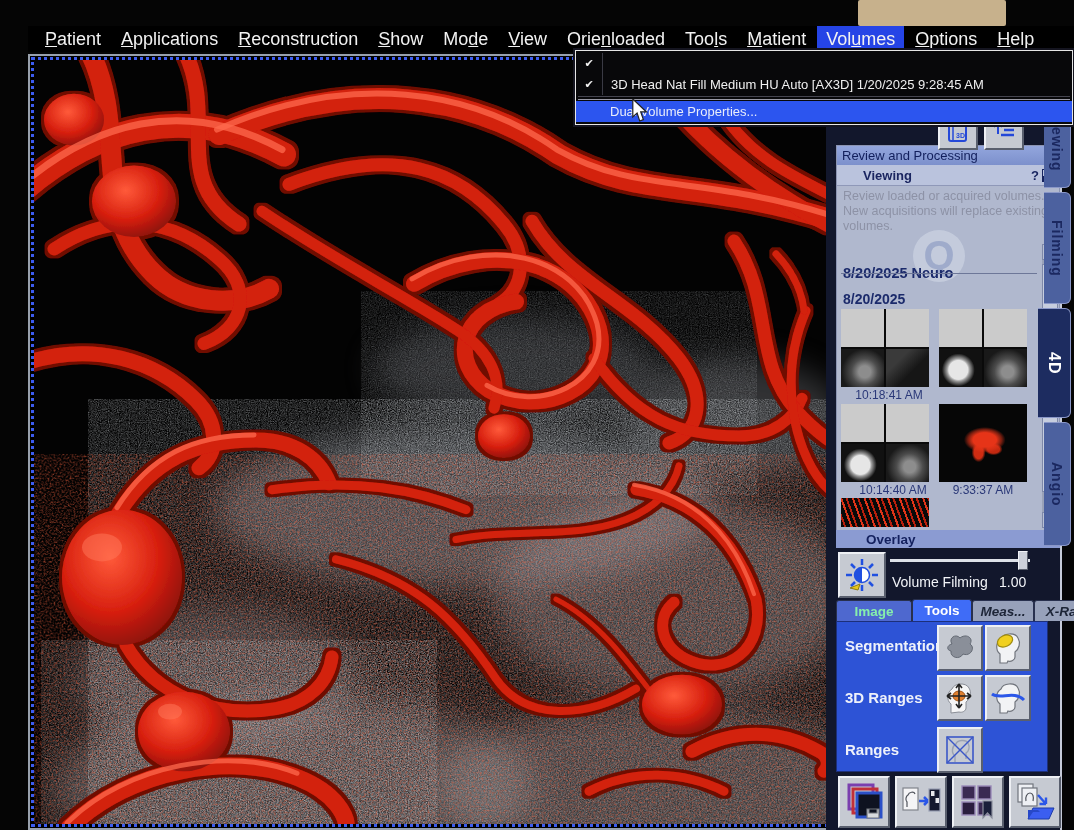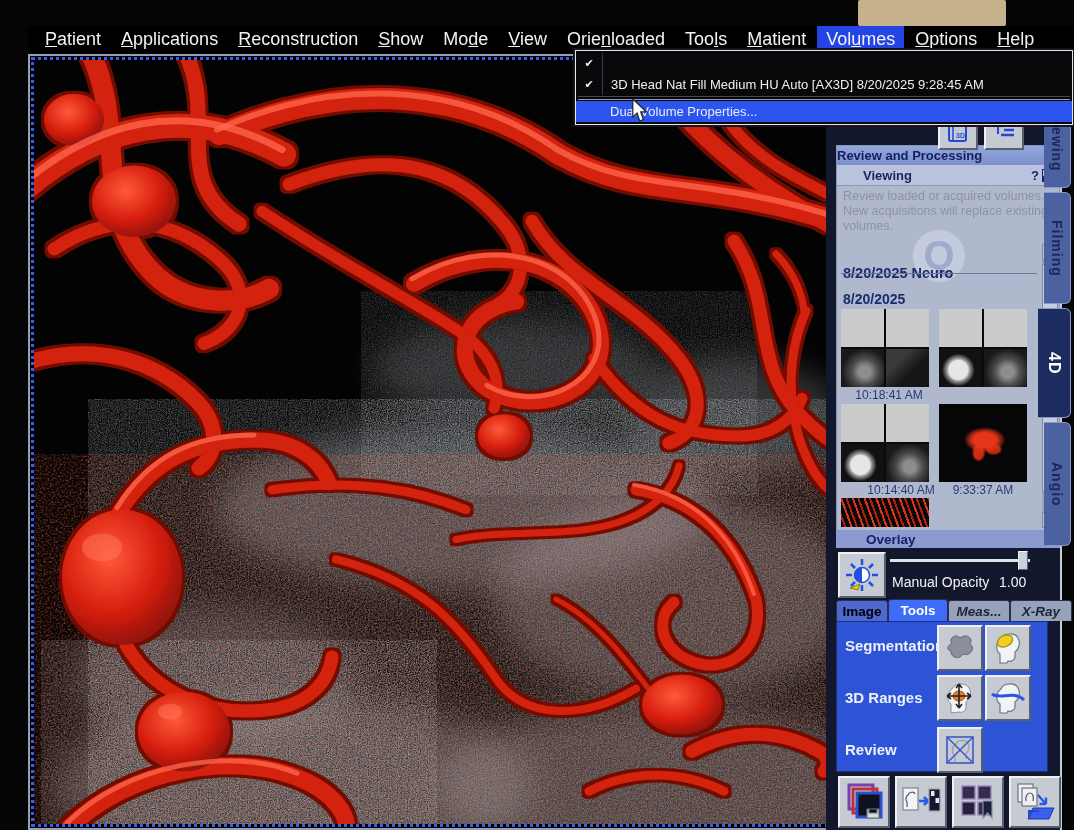--- a/index.html
+++ b/index.html
@@ -33,22 +33,22 @@
             background:#4c619f;color:#1b2860;font-size:14px;font-weight:bold;
             border:1px solid #8a97c8;border-left:none;border-radius:0 6px 6px 0;z-index:8;letter-spacing:1px;}
   .side-tab.active{background:#1d2c60;color:#fff;font-size:16px;}
   
   .raised{background:#c6cad2;border:2px solid;border-color:#eef0f4 #595f6e #595f6e #eef0f4;
           display:flex;align-items:center;justify-content:center;box-sizing:border-box;}
   .ptb{position:absolute;width:40px;height:38px;z-index:6;}
   
   .panel{position:absolute;left:836px;top:145px;width:224px;height:403px;background:#b0b8ce;z-index:5;
          border:1px solid #8b94b2;box-sizing:border-box;}
-  .rp-title{height:19px;background:linear-gradient(#93a6dd,#7c90cc);color:#121f5c;font-weight:bold;
-            font-size:13px;display:flex;align-items:center;}
+  .rp-title{height:19px;background:linear-gradient(#93a6dd,#7c90cc);color:#121f5c;font-weight:normal;
+            font-size:13px;display:flex;align-items:center;padding-left:5px;}
   .rp-view{height:20px;background:#bac3dd;border-bottom:1px solid #8f98b8;display:flex;align-items:center;
            color:#1a2560;font-size:13px;font-weight:bold;}
   .rp-view .lbl{padding-left:26px;flex:1;}
   .rp-help{color:#16235e;font-weight:bold;font-size:13px;margin-right:4px;}
   .grid-ic{width:11px;height:11px;margin-right:5px;
            background:conic-gradient(#16235e 0 25%,#bac3dd 0 50%,#16235e 0 75%,#bac3dd 0);
            outline:1px solid #16235e;}
   .rp-desc{position:relative;height:58px;color:#8d92a6;font-size:12.5px;line-height:1.18;padding:3px 6px;}
   .rp-q{position:absolute;left:76px;top:44px;width:52px;height:52px;border-radius:50%;
         background:rgba(235,240,250,.34);color:rgba(130,145,190,.55);font-size:40px;font-weight:bold;
@@ -82,21 +82,21 @@
   .op-btn{position:absolute;left:838px;top:552px;width:48px;height:46px;z-index:6;}
   .op-track{position:absolute;left:890px;top:559px;width:140px;height:3px;background:#dde1e8;z-index:6;}
   .op-thumb{position:absolute;left:1018px;top:551px;width:10px;height:19px;background:#ccd0da;
             border:1px solid;border-color:#f0f2f6 #5a606e #5a606e #f0f2f6;z-index:7;box-sizing:border-box;}
   .op-label{position:absolute;left:892px;top:574px;color:#f2f4f8;font-size:14px;z-index:6;}
   .op-value{position:absolute;left:999px;top:574px;color:#f2f4f8;font-size:14px;z-index:6;}
   
   .tool-tabs{position:absolute;left:836px;top:600px;display:flex;z-index:6;}
   .ttab{height:21px;display:flex;align-items:center;justify-content:center;font-size:13.5px;font-weight:bold;
         border:1px solid #28304e;border-bottom:none;border-radius:3px 3px 0 0;box-sizing:border-box;cursor:pointer;}
-  .ttab.image{width:52px;background:#4e68cf;color:#000000;}
+  .ttab.image{width:76px;background:#4e68cf;color:#86efac;}
   .ttab.tools{width:60px;background:#3f6cf7;color:#fff;height:22px;margin-top:-1px;}
   .ttab.meas,.ttab.xray{width:62px;background:#97a1ba;color:#1c2436;font-style:italic;}
   
   .tools-panel{position:absolute;left:836px;top:621px;width:212px;height:151px;background:#2d53d6;
                border:1px solid #1c2f7a;box-sizing:border-box;z-index:5;}
   .tg-label{position:absolute;left:8px;color:#eef1fa;font-size:15px;font-weight:bold;}
   .tool-btn{position:absolute;width:46px;height:46px;cursor:pointer;}
   
   .bbtn{position:absolute;top:776px;width:52px;height:52px;z-index:6;cursor:pointer;}
   .sticker{position:absolute;left:858px;top:0;width:148px;height:26px;background:#c7b18c;border-radius:2px;z-index:30;}
@@ -277,21 +277,21 @@
 
     <div class="thumb" style="left:4px;top:258px;">
       <div class="cA"></div>
         <div class="cA"></div>
       <div class="cC"></div>
         <div class="cB"></div>
     </div>
     <div class="thumb" style="left:102px;top:258px;">
       <div class="cRed"></div>
     </div>
-    <div class="cap" style="left:20px;top:337px;">10:14:40 AM</div>
+    <div class="cap" style="left:12px;top:337px;">10:14:40 AM</div>
     <div class="cap" style="left:102px;top:337px;">9:33:37 AM</div>
 
     <div class="thumb-part"></div>
 
     <div class="sb">
       <div class="sb-btn" style="top:0;">
           <span>∧</span>
         </div>
       <div class="sb-thumb"></div>
       <div class="sb-btn" style="bottom:0;">
@@ -316,21 +316,21 @@
         <line x1="6" y1="28" x2="10" y2="24"></line>
           <line x1="24" y1="10" x2="28" y2="6"></line>
       </g>
       <circle cx="17" cy="17" r="7.5" fill="#fff" stroke="#2050e0" stroke-width="1.5"></circle>
       <path d="M17,9.5 A7.5,7.5 0 0 0 17,24.5 Z" fill="#2050e0"></path>
       <path d="M5,30 L15,26 L13,32 Z" fill="#e8c818" stroke="#907c10" stroke-width="1"></path>
     </svg>
   </div>
   <div class="op-track"></div>
   <div class="op-thumb"></div>
-  <div class="op-label">Manual Opacity</div>
+  <div class="op-label">Volume Filming</div>
   <div class="op-value">1.00</div>
 
   <div class="tool-tabs">
     <div class="ttab image">Image</div>
     <div class="ttab tools">Tools</div>
     <div class="ttab meas">Meas...</div>
     <div class="ttab xray">X-Ray</div>
   </div>
 
   <div class="tools-panel">
@@ -354,21 +354,21 @@
         <path d="M17,4 V28 M17,4 L14,8 M17,4 L20,8 M17,28 L14,24 M17,28 L20,24" stroke="#222" stroke-width="1.6" fill="none"></path>
         <path d="M5,16 H29 M5,16 L9,13 M5,16 L9,19 M29,16 L25,13 M29,16 L25,19" stroke="#222" stroke-width="1.6" fill="none"></path>
       </svg>
     </div>
     <div class="tool-btn raised" style="left:148px;top:53px;">
       <svg width="36" height="36" viewBox="0 0 36 36">
         <path d="M10,33 V24 C5,20 6,12 11,9 C13,3 25,2 28,8 C31,13 29,19 25,22 L25,27 C25,30 21,32 18,31 L17,33 Z" fill="#f2f3f5" stroke="#70747c" stroke-width="1.2"></path>
         <path d="M2,14 C10,20 24,10 34,20" fill="none" stroke="#2b57e8" stroke-width="3"></path>
       </svg>
     </div>
-    <div class="tg-label" style="top:119px;">Review</div>
+    <div class="tg-label" style="top:119px;">Ranges</div>
     <div class="tool-btn raised" style="left:100px;top:105px;">
       <svg width="36" height="36" viewBox="0 0 36 36">
         <path d="M13,30 V24 C9,21 10,14 14,12 C15,8 24,7 26,11 C28,15 27,19 24,21 V27" fill="none" stroke="#9aa2b4" stroke-width="1.4"></path>
         <rect x="5" y="5" width="26" height="26" fill="none" stroke="#3b57c8" stroke-width="1.6"></rect>
         <line x1="5" y1="5" x2="31" y2="31" stroke="#3b57c8" stroke-width="1.4"></line>
         <line x1="31" y1="5" x2="5" y2="31" stroke="#3b57c8" stroke-width="1.4"></line>
       </svg>
     </div>
   </div>
 
@@ -409,21 +409,21 @@
       <path d="M14,38 V29 H24 L26,31 H19 Z" fill="#2748c8"></path>
     </svg>
   </div>
 
   <div class="dropdown">
     <div class="dd-item">
       <span class="dd-check">✔</span>
     </div>
     <div class="dd-item">
       <span class="dd-check">✔</span>
-      <span class="dd-label">3D Head Nat Fill Medium HU Auto [AX3D] 8/20/2025 9:28:45 AM</span>
+      <span class="dd-label">3D Head Nat Fill Medium HU Auto [AX3D] 1/20/2025 9:28:45 AM</span>
     </div>
     <div class="dd-sep"></div>
     <div class="dd-item hl">
       <span class="dd-check" style="border-right:none;"></span>
       <span class="dd-label">Dual Volume Properties...</span>
     </div>
   </div>
 
   <svg class="cursor" width="18" height="24" viewBox="0 0 14 20">
     <polygon points="1,0 1,15 4.6,11.8 6.8,18.4 9.8,17.2 7.6,10.8 12.4,10.8" fill="#fff" stroke="#222" stroke-width="1"></polygon>

